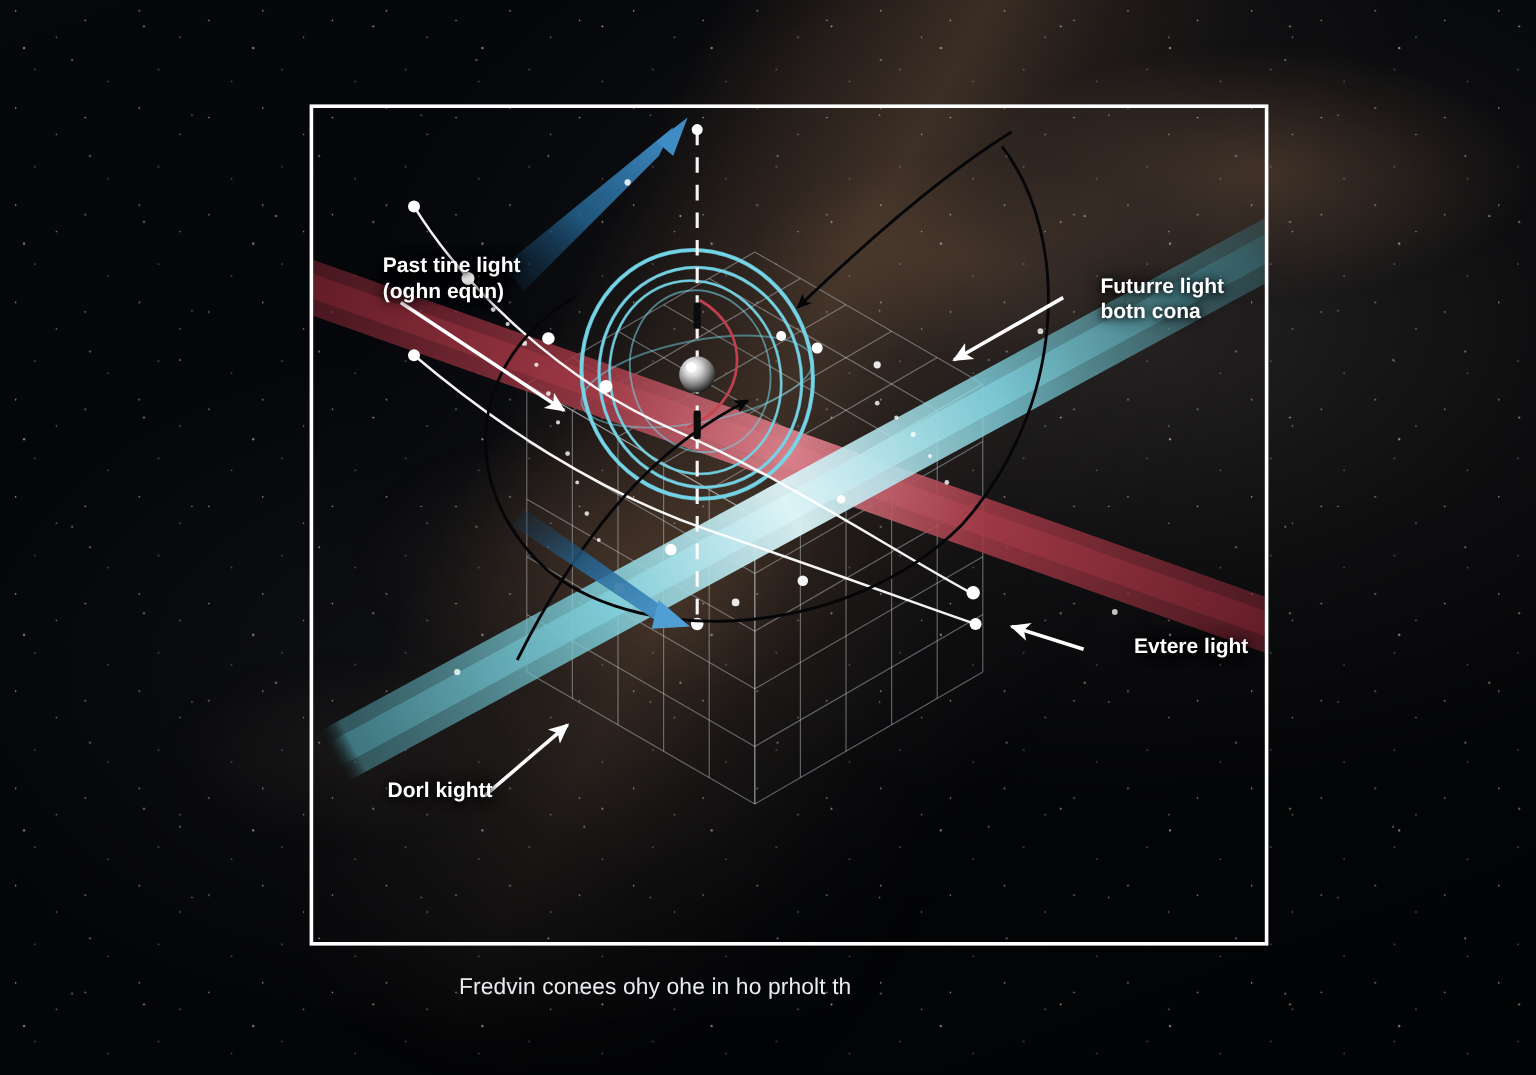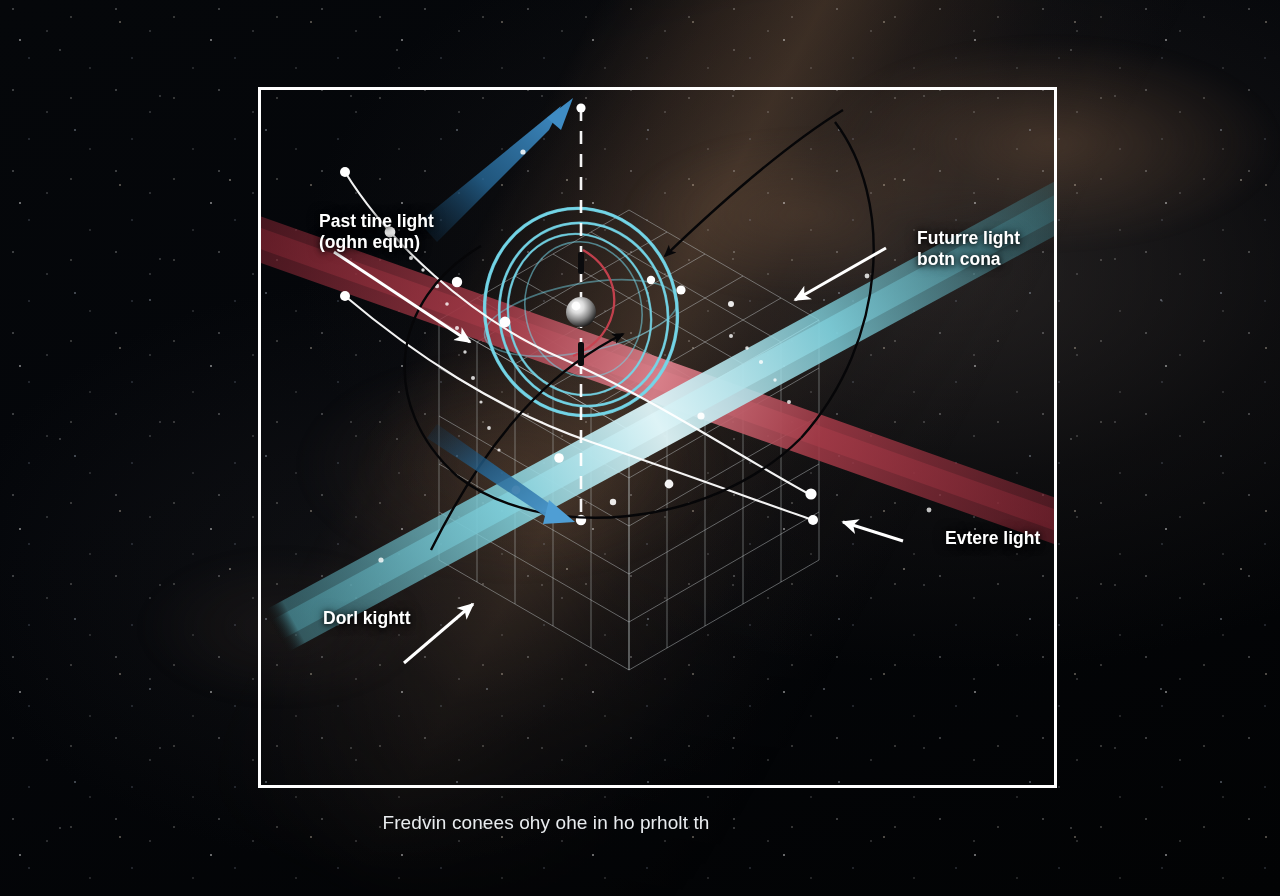--- a/index.html
+++ b/index.html
@@ -94,21 +94,21 @@
   
   .callout{
     position:absolute;color:#ffffff;font-size:17.5px;font-weight:700;
     line-height:1.22;text-shadow:0 1px 5px rgba(0,0,0,.95),0 0 12px rgba(0,0,0,.8);
     white-space:pre-line;
     margin-left:33px;
   }
   #lbl-past   {left:286px;top:211px;}
   #lbl-future {left:884px;top:228px;}
   #lbl-event  {left:912px;top:528px;text-align:right;}
-  #lbl-dorl   {left:290px;top:608px;}
+  #lbl-dorl   {left:290px;top:648px;}
 
   svg{display:block;overflow:visible;}
 </style>
 </head>
 <body>
 
 <div id="stage">
 
   <div class="layer" id="skybase"></div>
   <div class="layer" id="dust"></div>

